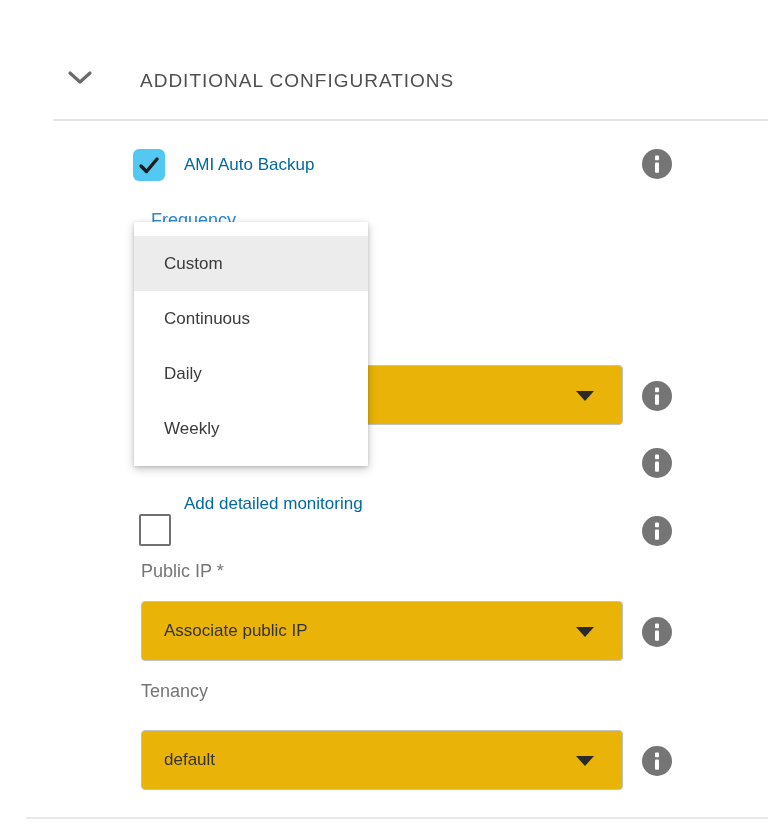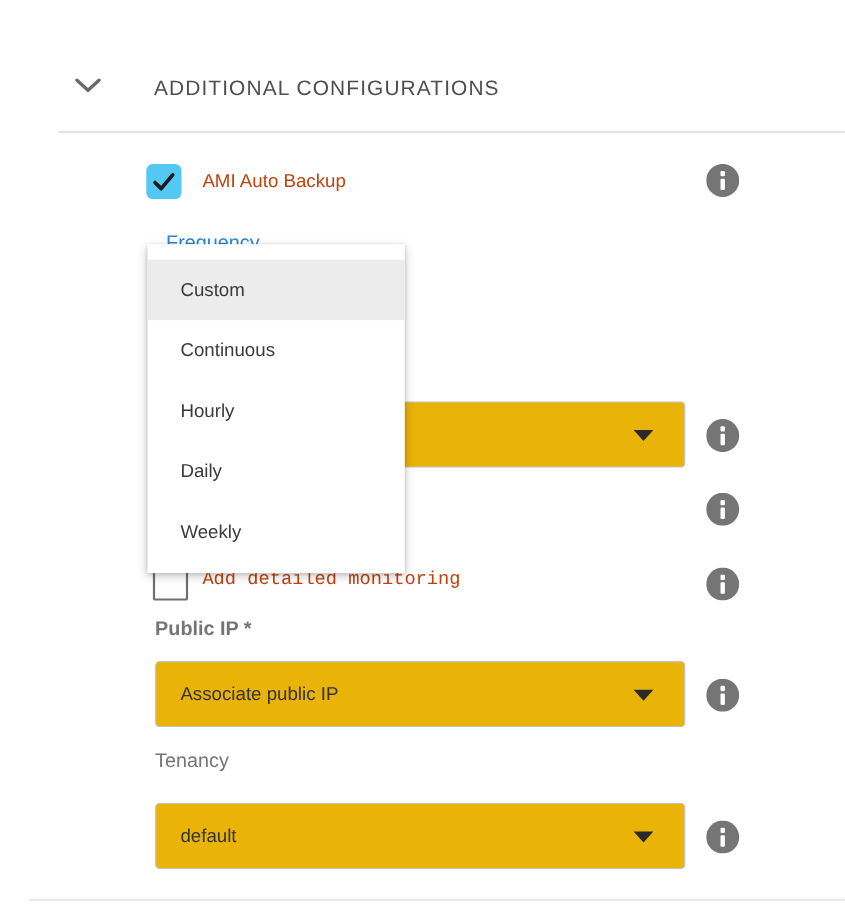--- a/index.html
+++ b/index.html
@@ -25,29 +25,29 @@
     position:absolute;left:107px;top:149px;width:32px;height:32px;
     background:#52c8f2;border-radius:6px;cursor:pointer;
   }
   .cb-checked svg{position:absolute;left:4px;top:4px;}
   .cb-unchecked{
     position:absolute;left:113px;top:514px;width:28px;height:28px;
     border:2px solid #6f6f6f;border-radius:2px;background:#fff;cursor:pointer;
   }
   .cb-label{
     position:absolute;left:158px;height:32px;line-height:32px;
-    font-size:17px;color:#c2410c;
+    font-size:17px;color:#0369a1;
   }
   .cb-label.ami{top:149px;}
-  .cb-label.monitoring{top:512px;font-family:Liberation Mono, monospace;}
+  .cb-label.monitoring{top:488px;}
 
   
   .field-label{position:absolute;left:115px;font-size:18px;color:#757575;}
   .field-label.frequency{left:125px;top:210px;color:#2b87d3;}
-  .field-label.publicip{top:561px;font-weight:bold;}
+  .field-label.publicip{top:561px;}
   .field-label.tenancy{top:681px;}
 
   
   .select-box{
     position:absolute;left:115px;width:480px;height:58px;
     border:1px solid #c2c2c2;border-radius:4px;background:#eab308;cursor:pointer;
   }
   .select-box.frequency{top:365px;}
   .select-box.publicip{top:601px;}
   .select-box.tenancy{top:730px;}
@@ -164,18 +164,17 @@
       <rect x="13" y="6.5" width="4" height="4.8" rx="1" fill="#ffffff"></rect>
       <rect x="13" y="13.4" width="4" height="10.4" rx="1" fill="#ffffff"></rect>
     </svg>
   </div>
 
   <div class="divider-bottom"></div>
 
   <div class="dropdown">
     <div class="option highlighted">Custom</div>
     <div class="option">Continuous</div>
-    <div class="option">Hourly</div>
     <div class="option">Daily</div>
     <div class="option">Weekly</div>
   </div>
 
 </div>
 
 </body></html>

